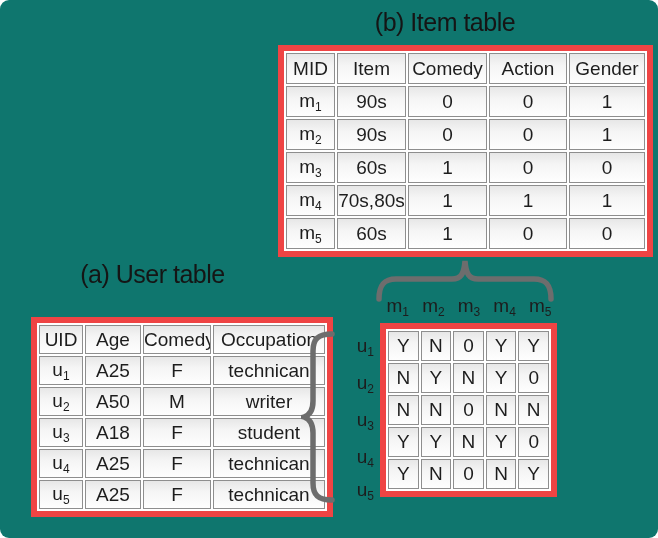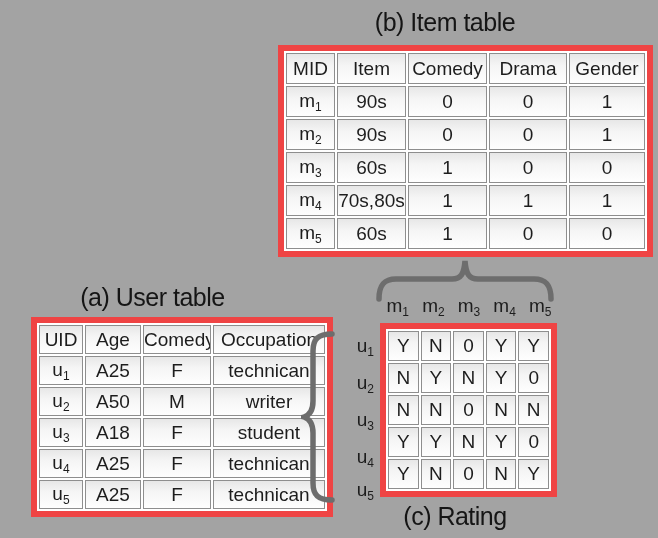--- a/index.html
+++ b/index.html
@@ -1,23 +1,24 @@
 <!DOCTYPE html>
 <html><head>
 <meta charset="utf-8">
 <style>
   html, body { margin: 0; padding: 0; background: #ffffff; }
   #canvas {
     position: relative;
     width: 658px;
     height: 538px;
-    background: #a3a3a3;
+    background: #0f766e;
     font-family: "Liberation Sans", sans-serif;
     color: #1d1d1d;
     overflow: hidden;
+    border-radius: 9px;
   }
   .caption {
     position: absolute;
     text-align: center;
     font-size: 25px;
     letter-spacing: -0.5px;
     color: #151515;
     white-space: nowrap;
   }
   table.tbl {
@@ -57,21 +58,21 @@
   }
   #m-labels .slot { flex: 1; text-align: center; }
   .u-label {
     position: absolute;
     left: 336px; width: 38px; height: 24px;
     line-height: 24px;
     text-align: right;
     font-size: 19px;
   }
   #caption-b { left: 250px; top: 8px;   width: 390px; }
-  #caption-a { left: 10px;  top: 283px; width: 285px; }
+  #caption-a { left: 10px;  top: 260px; width: 285px; }
   #caption-c { left: 355px; top: 502px; width: 200px; }
 </style>
 </head>
 <body>
 
 <div id="canvas">
 
   <div id="caption-b" class="caption">(b) Item table</div>
 
   <table id="item-table" class="tbl">
@@ -80,21 +81,21 @@
         <col style="width:69px">
         <col style="width:79px">
         <col style="width:78px">
         <col style="width:76px">
     </colgroup>
     <tbody>
         <tr>
       <th>MID</th>
       <th>Item</th>
       <th>Comedy</th>
-      <th>Drama</th>
+      <th>Action</th>
       <th>Gender</th>
     </tr>
     <tr>
       <td><span>m</span><span class="sub">1</span></td>
       <td>90s</td>
       <td>0</td>
       <td>0</td>
       <td>1</td>
     </tr>
     <tr>
@@ -232,15 +233,14 @@
     <tr>
       <td>Y</td>
       <td>N</td>
       <td>0</td>
       <td>N</td>
       <td>Y</td>
     </tr>
   </tbody>
     </table>
 
-  <div id="caption-c" class="caption">(c) Rating</div>
 
 </div>
 
 </body></html>

